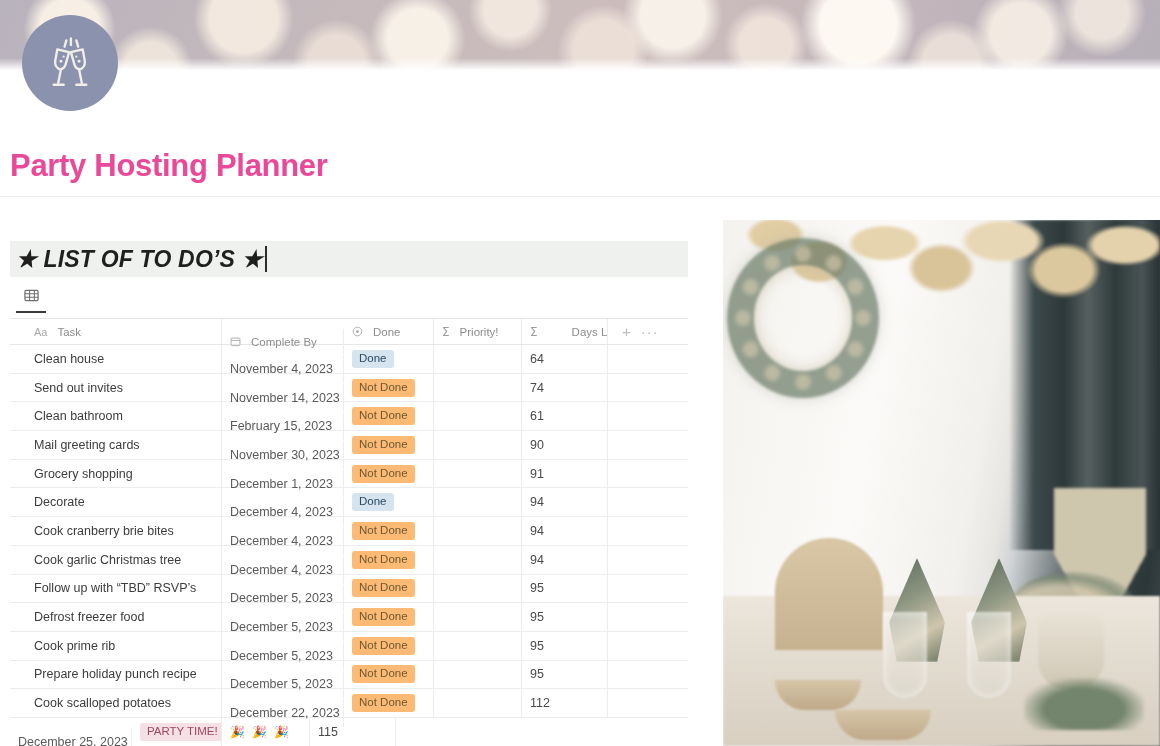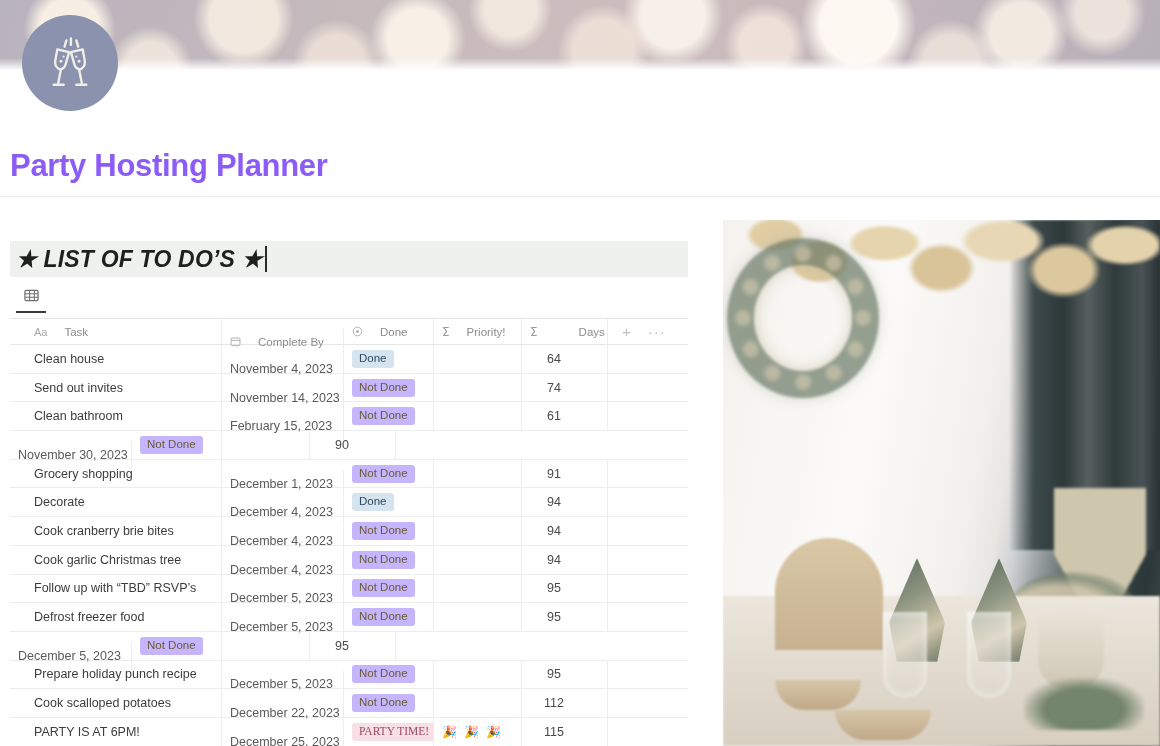--- a/index.html
+++ b/index.html
@@ -48,21 +48,21 @@
     width: 96px; height: 96px; border-radius: 50%;
     background: #8a92ad;
     display: flex; align-items: center; justify-content: center;
     z-index: 5;
   }
   .page-icon svg { width: 58px; height: 58px; display: block; }
 
   
   .page-title {
     position: absolute; left: 10px; top: 148px;
-    font-size: 31px; font-weight: 700; color: #8b5cf6;
+    font-size: 31px; font-weight: 700; color: #ec4899;
     letter-spacing: -.3px;
   }
   .title-rule {
     position: absolute; left: 0; top: 196px; width: 1160px;
     height: 1px; background: #ececec;
   }
 
   
   .h-block {
     position: absolute; left: 10px; top: 241px;
@@ -98,40 +98,40 @@
   }
   .db-row { display: flex; border-bottom: 1px solid #ededed; height: 28.7px; align-items: center; }
   .db-head { height: 26px; border-bottom: 1px solid #e6e6e6; }
 
   .c { padding: 0 8px; display: flex; align-items: center; height: 100%;
        border-right: 1px solid #ededed; overflow: hidden; white-space: nowrap; }
   .c-task     { width: 212px; padding-left: 24px; }
   .c-date     { width: 122px; margin-top: 20px; }
   .c-done     { width: 90px; }
   .c-priority { width: 88px; }
-  .c-days     { width: 86px; justify-content: center; padding-right: 29px; }
+  .c-days     { width: 86px; justify-content: flex-start; padding-right: 29px; }
   .c-plus     { width: 80px; border-right: none; gap: 16px; padding-left: 14px; }
 
-  .db-head .c { color: #8d8d8d; font-size: 11.5px; gap: 17px; }
+  .db-head .c { color: #8d8d8d; font-size: 11.5px; gap: 10px; }
   .db-head .c-task { padding-left: 24px; }
   .hico { color: #a8a8a8; font-size: 11px; display: inline-flex; align-items: center; }
   .hico svg { width: 11px; height: 11px; display: block; }
   .sigma { font-size: 12px; color: #9a9a9a; font-family: "DejaVu Sans", sans-serif; }
 
   .task-text { color: #3c3c3c; font-size: 12.5px; }
   .date-text { color: #5a5a5a; font-size: 12.5px; }
   .days-text { color: #4a4a4a; font-size: 12.5px; }
 
   .badge {
     display: inline-block; padding: 1px 7px 2px; border-radius: 3px;
     font-size: 11.5px; line-height: 15px; white-space: nowrap;
   }
   .b-done     { background: #d6e4ef; color: #2d4a63; }
-  .b-notdone  { background: #c4b5fd; color: #6b5a34; }
-  .b-party    { background: #f6dfe5; color: #9b4a63; font-family: Liberation Serif, serif; }
+  .b-notdone  { background: #fdba74; color: #6b5a34; }
+  .b-party    { background: #f6dfe5; color: #9b4a63; }
 
   .prio-emojis { display: flex; gap: 7px; font-size: 12px; line-height: 1; }
   .prio-emojis span { color: #8e2b44; }
 
   .addcol { color: #bdbdbd; font-size: 15px; line-height: 1; cursor: pointer; }
   .dots   { color: #bdbdbd; font-size: 15px; line-height: 1; letter-spacing: 1px; cursor: pointer; }
 
   
   .side-img {
     position: absolute; left: 723px; top: 220px;
@@ -359,20 +359,23 @@
           <div class="c c-done">
             <span class="badge b-notdone">Not Done</span>
           </div>
           <div class="c c-priority"></div>
           <div class="c c-days">
             <span class="days-text">61</span>
           </div>
           <div class="c c-plus"></div>
         </div>
         <div class="db-row">
+          <div class="c c-task">
+            <span class="task-text">Mail greeting cards</span>
+          </div>
           <div class="c c-date">
             <span class="date-text">November 30, 2023</span>
           </div>
           <div class="c c-done">
             <span class="badge b-notdone">Not Done</span>
           </div>
           <div class="c c-priority"></div>
           <div class="c c-days">
             <span class="days-text">90</span>
           </div>
@@ -468,20 +471,23 @@
           <div class="c c-done">
             <span class="badge b-notdone">Not Done</span>
           </div>
           <div class="c c-priority"></div>
           <div class="c c-days">
             <span class="days-text">95</span>
           </div>
           <div class="c c-plus"></div>
         </div>
         <div class="db-row">
+          <div class="c c-task">
+            <span class="task-text">Cook prime rib</span>
+          </div>
           <div class="c c-date">
             <span class="date-text">December 5, 2023</span>
           </div>
           <div class="c c-done">
             <span class="badge b-notdone">Not Done</span>
           </div>
           <div class="c c-priority"></div>
           <div class="c c-days">
             <span class="days-text">95</span>
           </div>
@@ -513,23 +519,20 @@
           <div class="c c-done">
             <span class="badge b-notdone">Not Done</span>
           </div>
           <div class="c c-priority"></div>
           <div class="c c-days">
             <span class="days-text">112</span>
           </div>
           <div class="c c-plus"></div>
         </div>
         <div class="db-row">
-          <div class="c c-task">
-            <span class="task-text">PARTY IS AT 6PM!</span>
-          </div>
           <div class="c c-date">
             <span class="date-text">December 25, 2023</span>
           </div>
           <div class="c c-done">
             <span class="badge b-party">PARTY TIME!</span>
           </div>
           <div class="c c-priority">
             <span class="prio-emojis">
               <span>🎉</span>
               <span>🎉</span>

